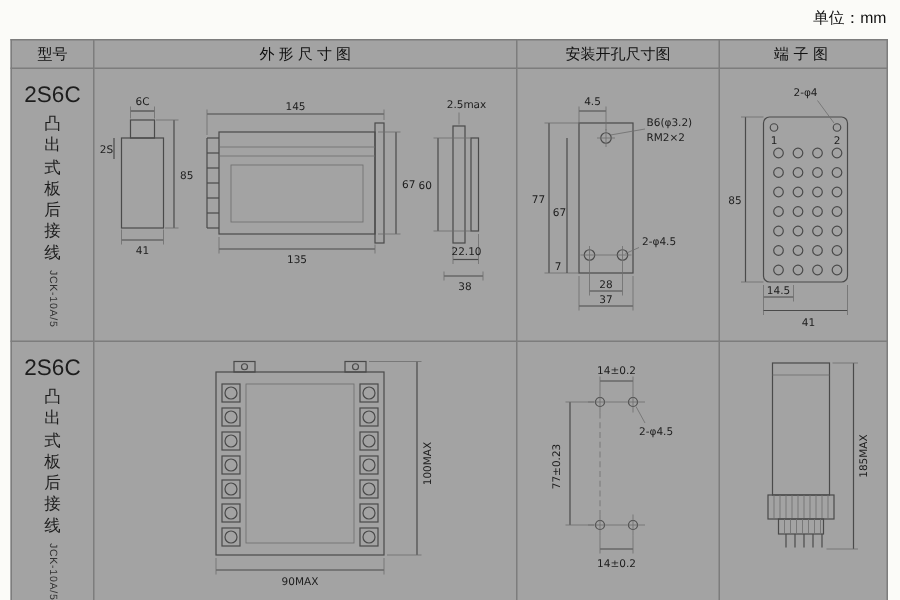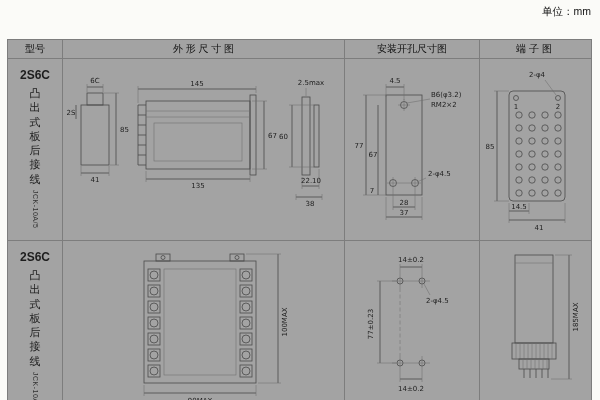--- a/index.html
+++ b/index.html
@@ -4,27 +4,27 @@
 <style>
   * { box-sizing: border-box; margin: 0; padding: 0; }
   html,body { width:600px; height:400px; }
   body {
     background:#fbfbf8;
     font-family:"Liberation Sans","DejaVu Sans",sans-serif;
     color:#1d1d1d;
     overflow:hidden;
   }
   .page { width:600px; height:400px; padding:5px 6px 3px 7px; }
-  .unit-label { text-align:right; font-size:10.5px; padding-right:3px; margin-bottom:20px; color:#111; }
+  .unit-label { text-align:right; font-size:10.5px; padding-right:3px; margin-bottom:7px; color:#111; }
   table.sheet { border-collapse:collapse; table-layout:fixed; background:#a3a3a3; }
   .sheet th, .sheet td { border:1px solid #7d7d7d; padding:0; vertical-align:top; }
   .sheet th { height:19px; font-size:10px; font-weight:normal; text-align:center; vertical-align:middle; color:#111; }
   th.hdr-terminal { letter-spacing:3px; }
   td.model-cell { text-align:center; }
-  .model-code { font-size:12px; font-weight:bold; margin-top:9px; }
+  .model-code { font-size:15px; font-weight:normal; margin-top:9px; }
   .model-desc { width:13px; margin:4px auto 3px; font-size:11px; line-height:1.3; word-break:break-all; }
   .model-sub { display:inline-block; writing-mode:vertical-lr; font-size:7px; letter-spacing:0.5px; color:#333; margin-top:1px; }
   td.draw-cell { }
   svg.drw { display:block; margin:0 auto; }
   svg.drw line, svg.drw rect, svg.drw circle, svg.drw path { stroke:#4a4a4a; fill:none; stroke-width:0.8; }
   svg.drw .thin { stroke:#6e6e6e; stroke-width:0.55; }
   svg.drw .dash { stroke-dasharray:4 2.5; stroke-width:0.55; stroke:#6e6e6e; }
   svg.drw text { fill:#1d1d1d; stroke:none; font-size:7px; font-family:"DejaVu Sans",sans-serif; }
   .r1 td { height:182px; }
   .r2 td { height:170px; }

